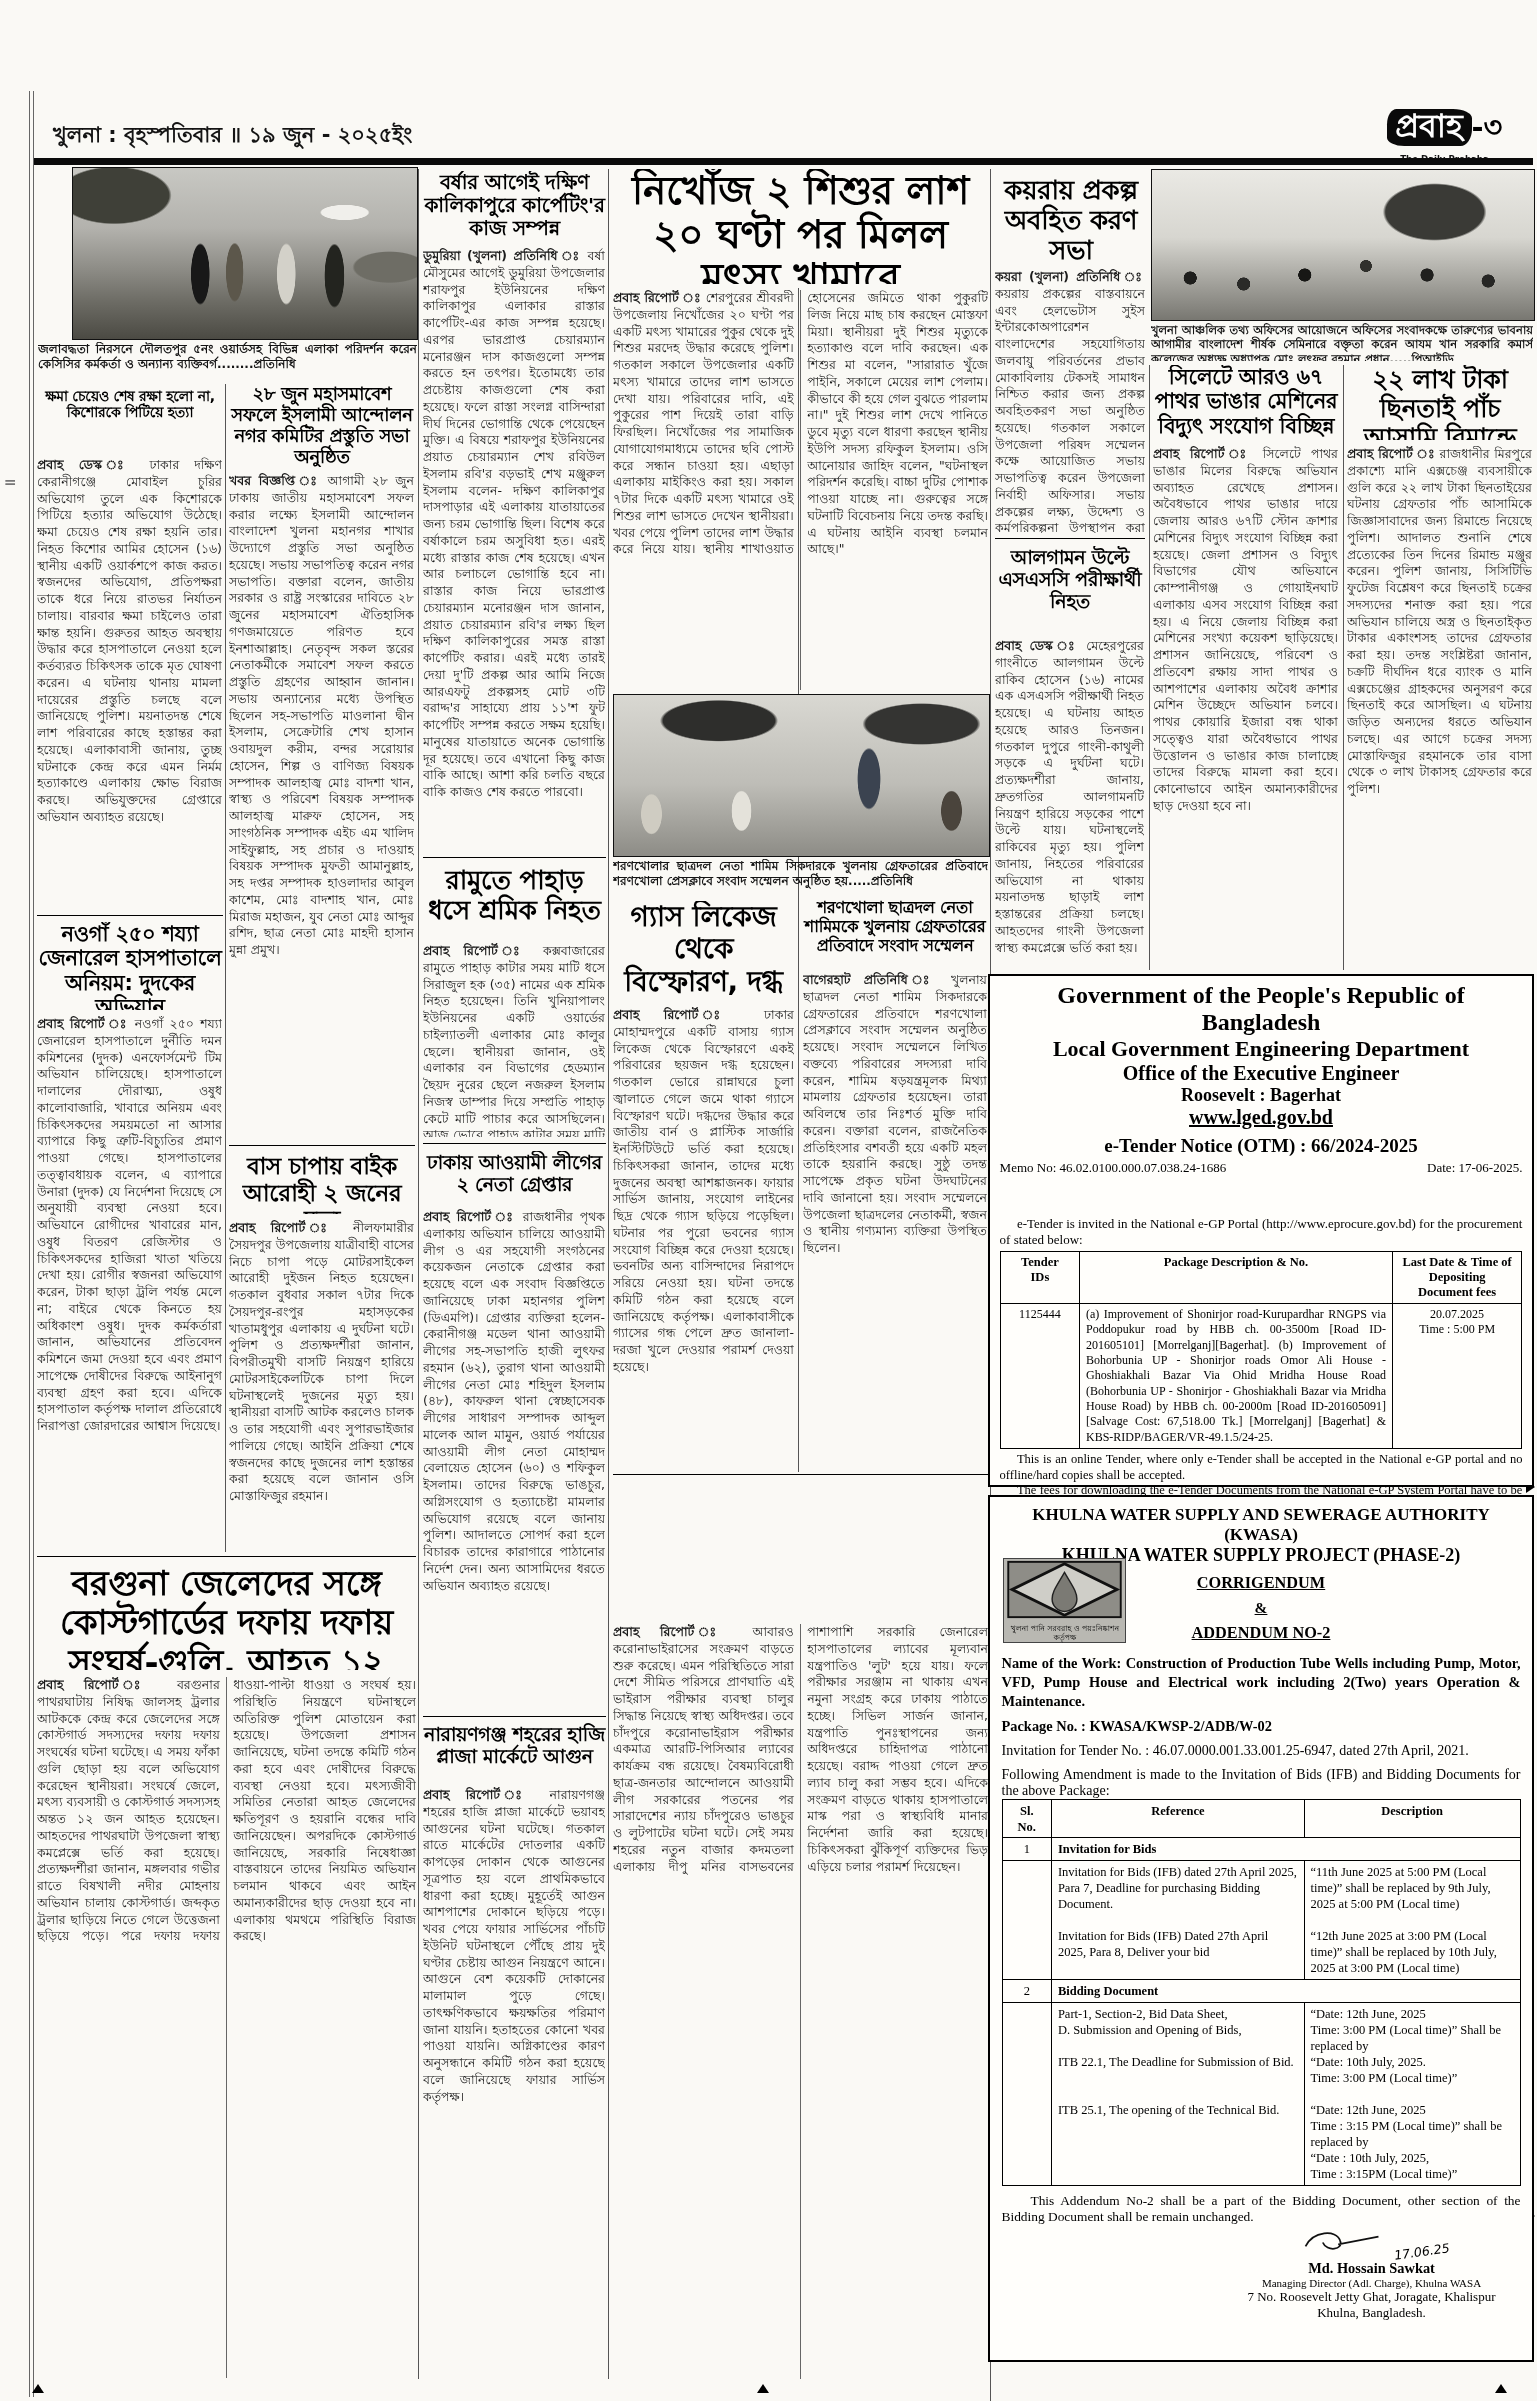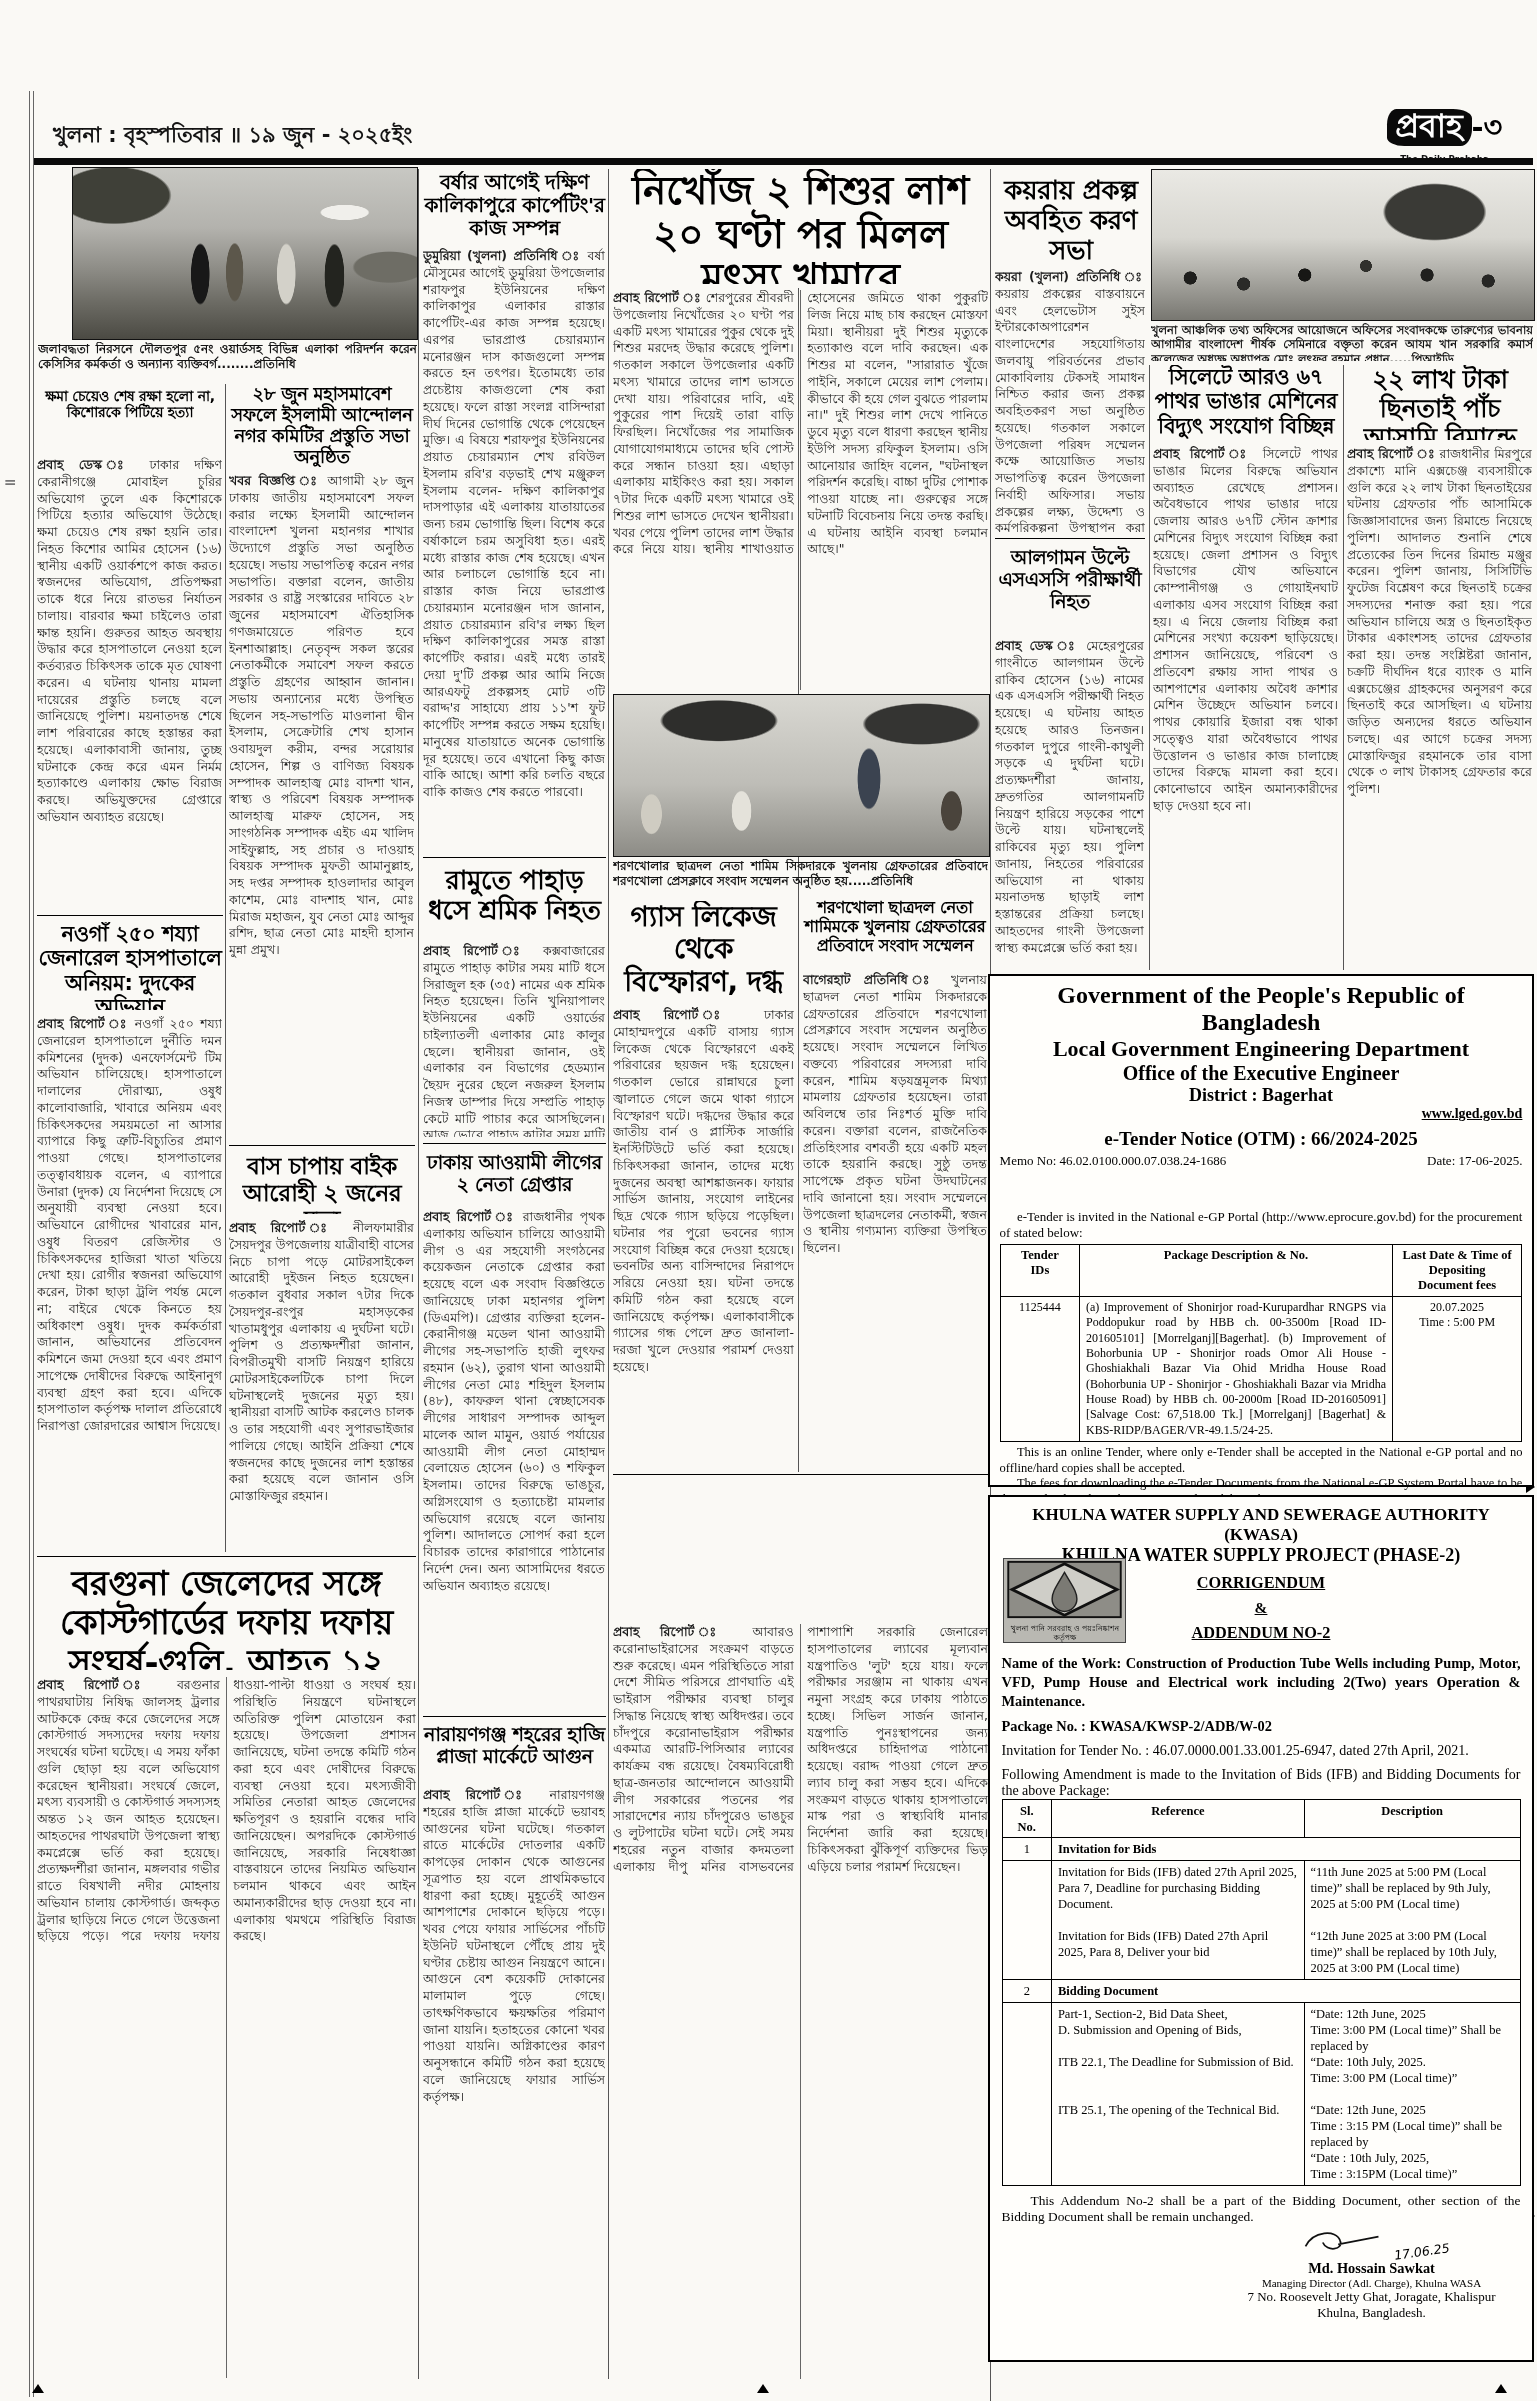--- a/index.html
+++ b/index.html
@@ -179,22 +179,22 @@
   <div class="abs cutoff" style="left:995px;top:538px;width:150px;"></div>
   <div class="abs headline" style="left:995px;top:546px;width:150px;height:86px;font-size:19px;">আলগামন উল্টে এসএসসি পরীক্ষার্থী নিহত</div>
   <div class="abs body-text" style="left:995px;top:638px;width:149px;height:332px;">
     <b class="byline">প্রবাহ ডেস্ক ঃ</b> <span>মেহেরপুরের গাংনীতে আলগামন উল্টে রাকিব হোসেন (১৬) নামের এক এসএসসি পরীক্ষার্থী নিহত হয়েছে। এ ঘটনায় আহত হয়েছে আরও তিনজন। গতকাল দুপুরে গাংনী-কাথুলী সড়কে এ দুর্ঘটনা ঘটে। প্রত্যক্ষদর্শীরা জানায়, দ্রুতগতির আলগামনটি নিয়ন্ত্রণ হারিয়ে সড়কের পাশে উল্টে যায়। ঘটনাস্থলেই রাকিবের মৃত্যু হয়। পুলিশ জানায়, নিহতের পরিবারের অভিযোগ না থাকায় ময়নাতদন্ত ছাড়াই লাশ হস্তান্তরের প্রক্রিয়া চলছে। আহতদের গাংনী উপজেলা স্বাস্থ্য কমপ্লেক্সে ভর্তি করা হয়।</span>
   </div>
 
   <div class="abs notice" style="left:988px;top:974px;width:546px;height:513px;padding:5.8px 9.6px;">
     <div class="ncenter" style="font-size:24px;font-weight:bold;">Government of the People's Republic of Bangladesh</div>
     <div class="ncenter" style="font-size:22px;font-weight:bold;">Local Government Engineering Department</div>
     <div class="ncenter" style="font-size:20px;font-weight:bold;">Office of the Executive Engineer</div>
-    <div class="ncenter" style="font-size:18px;font-weight:bold;">District : Bagerhat</div>
-    <div class="ncenter ulink" style="font-size:14px;text-align:right;">www.lged.gov.bd</div>
+    <div class="ncenter" style="font-size:18px;font-weight:bold;">Roosevelt : Bagerhat</div>
+    <div class="ncenter ulink" style="font-size:20px;">www.lged.gov.bd</div>
     <div class="ncenter" style="font-size:19px;font-weight:bold;margin-top:5.8px;">e-Tender Notice (OTM) : 66/2024-2025</div>
     <div style="display:flex;justify-content:space-between;font-size:13px;margin-top:3.8px;">
       <span>Memo No: 46.02.0100.000.07.038.24-1686</span>
       <span>Date: 17-06-2025.</span>
     </div>
     <div style="font-size:13px;text-align:justify;text-indent:17.3px;margin-top:40px;">e-Tender is invited in the National e-GP Portal (http://www.eprocure.gov.bd) for the procurement of stated below:</div>
     <table style="margin-top:2.9px;font-size:12px;">
       <tbody>
           <tr>
         <th class="pre" style="width:67px;font-size:12.5px;">Tender

